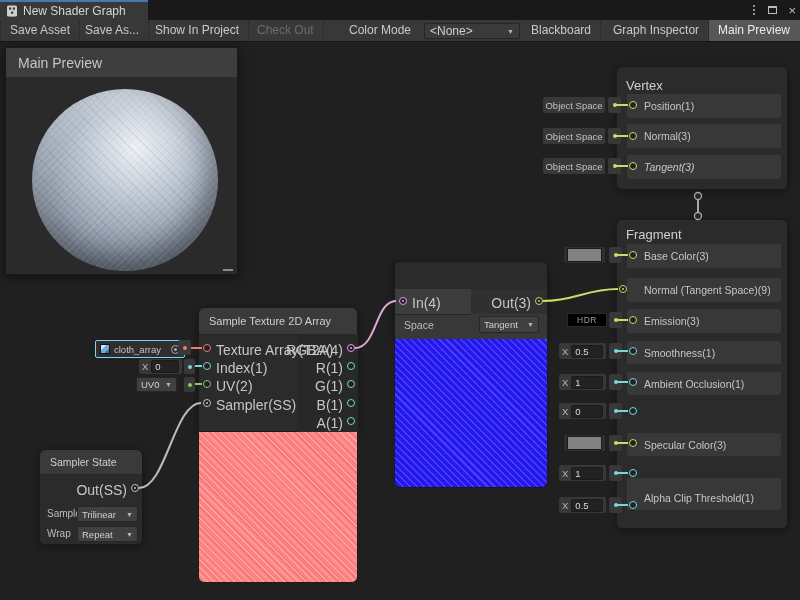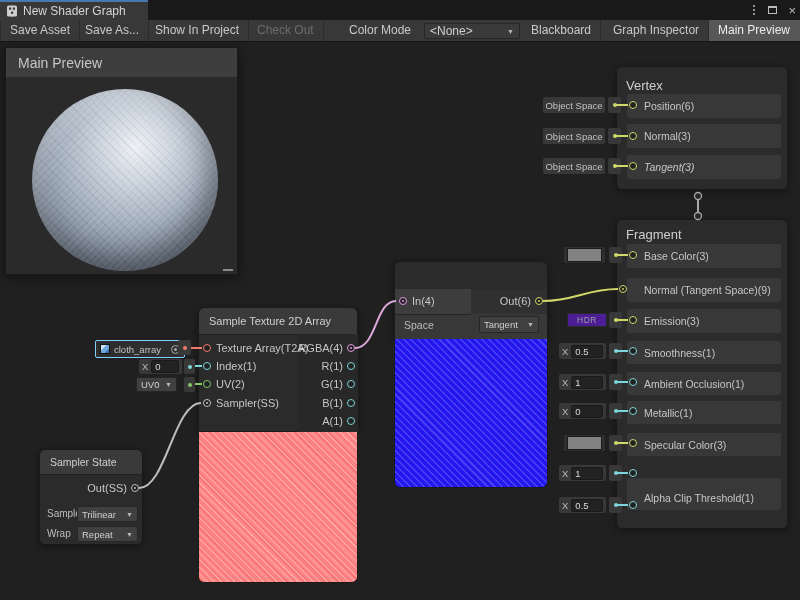--- a/index.html
+++ b/index.html
@@ -53,21 +53,21 @@
   .cdot{width:4px;height:4px;border-radius:50%;background:var(--c);}
   .pill{position:absolute;height:16px;background:#383838;border-radius:2px;display:flex;
         align-items:center;justify-content:center;font-size:9.5px;color:#c3c3c3;z-index:20;white-space:nowrap;}
   .xwidget{position:absolute;height:16px;background:#383838;border-radius:2px;display:flex;
            align-items:center;font-size:9.5px;color:#b9b9b9;padding:0 3px;gap:3px;z-index:20;box-sizing:border-box;}
   .xwidget .xfield{background:#222;border:1px solid #1a1a1a;border-radius:2px;height:11px;
                    flex:1;display:flex;align-items:center;padding:0 3px;color:#dadada;}
   .swatchbox{position:absolute;height:18px;background:#2f2f2f;border:1px solid #1e1e1e;border-radius:2px;
              display:flex;align-items:center;justify-content:center;z-index:20;box-sizing:border-box;}
   .swatch{width:33px;height:12px;background:#828282;border:1px solid #1b1b1b;}
-  .hdrbox{position:absolute;height:14px;background:#4c1d95;border:1px solid #2a2a2a;border-radius:2px;
+  .hdrbox{position:absolute;height:14px;background:#000000;border:1px solid #2a2a2a;border-radius:2px;
           display:flex;align-items:center;justify-content:center;font-size:8.5px;color:#9d9d9d;
           z-index:20;box-sizing:border-box;letter-spacing:.5px;}
   .ndrop{background:#404040;border:1px solid #262626;border-radius:2px;height:15px;display:flex;
          align-items:center;justify-content:space-between;padding:0 4px;font-size:9.5px;color:#cfcfcf;
          box-sizing:border-box;z-index:20;}
   
   .preview-panel{position:absolute;left:5px;top:5px;width:233px;height:228px;background:#2a2a2a;
                  border:1px solid #191919;box-shadow:0 2px 10px rgba(0,0,0,.5);box-sizing:border-box;z-index:15;}
   .preview-head{height:29px;background:#3e3e3e;border-bottom:1px solid #2a2a2a;display:flex;
                 align-items:center;padding-left:12px;font-size:14px;color:#c6c6c6;}
@@ -85,21 +85,21 @@
              repeating-linear-gradient(45deg, rgba(200,40,40,.18) 2px 3px, rgba(0,0,0,0) 3px 5px),
              #ff8484;
            border:1px solid #1a1a1a;border-top:none;box-sizing:border-box;z-index:12;}
   .tex-blue{position:absolute;left:394px;top:339px;width:154px;height:149px;border-radius:0 0 6px 6px;
             background:
               repeating-linear-gradient(45deg, rgba(140,140,255,.35) 0 1.5px, rgba(0,0,0,0) 1.5px 5px),
               repeating-linear-gradient(135deg, rgba(60,0,200,.25) 0 1px, rgba(0,0,0,0) 1px 7px),
               #2318ef;
             border:1px solid #1a1a1a;border-top:none;box-sizing:border-box;z-index:12;}
   
-  .io-label{position:absolute;font-size:11px;color:#c6c6c6;white-space:nowrap;z-index:13;}
+  .io-label{position:absolute;font-size:14px;color:#c6c6c6;white-space:nowrap;z-index:13;}
   .out-col{position:absolute;background:#282828;z-index:11;}
   .texicon{width:10px;height:10px;border:1px solid #111;box-sizing:border-box;
            background:linear-gradient(135deg,#cfe3f6 0 35%,#6fa8dc 35% 70%,#3f76b0 70% 100%);}
   .picker{width:9px;height:9px;border:1px solid #a9a9a9;border-radius:50%;position:relative;box-sizing:border-box;}
   .picker::after{content:"";position:absolute;inset:2px;border-radius:50%;background:#a9a9a9;}
   .in-cell{position:absolute;background:#3d3d3d;z-index:11;}
   .small-label{position:absolute;font-size:10px;color:#bdbdbd;z-index:13;white-space:nowrap;}
 </style>
 </head>
 <body>
@@ -149,21 +149,21 @@
     <div class="preview-head">
       <span>Main Preview</span>
     </div>
     <div class="sphere"></div>
     <div class="grip"></div>
   </div>
 
   <div class="node" style="left:616px;top:66px;width:172px;height:124px;">
     <div class="stack-title" style="top:11px;">Vertex</div>
     <div class="srow" style="top:27px;width:154px;height:24px;">
-      <span class="rlabel">Position(6)</span>
+      <span class="rlabel">Position(1)</span>
       </div>
     <div class="srow" style="top:57px;width:154px;height:24px;">
       <span class="rlabel">Normal(3)</span>
       </div>
     <div class="srow" style="top:88px;width:154px;height:24px;font-style:italic;">
       <span class="rlabel">Tangent(3)</span>
       </div>
   </div>
 
   <div class="pill" style="left:543px;top:97px;width:62px;">Object Space</div>
@@ -188,23 +188,20 @@
       <span class="rlabel">Normal (Tangent Space)(9)</span>
       </div>
     <div class="srow" style="top:89px;width:154px;height:24px;">
       <span class="rlabel">Emission(3)</span>
       </div>
     <div class="srow" style="top:121px;width:154px;height:23px;">
       <span class="rlabel">Smoothness(1)</span>
       </div>
     <div class="srow" style="top:152px;width:154px;height:23px;">
       <span class="rlabel">Ambient Occlusion(1)</span>
-      </div>
-    <div class="srow" style="top:181px;width:154px;height:23px;">
-      <span class="rlabel">Metallic(1)</span>
       </div>
     <div class="srow" style="top:213px;width:154px;height:23px;">
       <span class="rlabel">Specular Color(3)</span>
       </div>
     <div class="srow" style="top:258px;width:154px;height:23px;">
       <span class="rlabel">Alpha(1)</span>
       </div>
     <div class="srow" style="top:266px;width:154px;height:24px;">
       <span class="rlabel">Alpha Clip Threshold(1)</span>
       </div>
@@ -310,21 +307,21 @@
   <div class="dotbox" style="left:184px;top:377px;--c:#86c86a;height:15px;width:11px;">
       <span class="cdot"></span>
     </div>
 
   <div class="node" style="left:394px;top:261px;width:154px;height:78px;border-radius:6px 6px 0 0;">
     <div class="in-cell" style="left:0;top:27px;width:76px;height:25px;border-bottom:1px solid #242424;"></div>
     <div style="position:absolute;left:76px;top:27px;width:76px;height:25px;background:#303030;border-bottom:1px solid #242424;"></div>
     <div style="position:absolute;left:0;top:52px;width:152px;height:25px;background:#383838;"></div>
   </div>
   <span class="io-label" style="left:412px;top:295px;">In(4)</span>
-  <span class="io-label" style="right:269px;top:295px;">Out(6)</span>
+  <span class="io-label" style="right:269px;top:295px;">Out(3)</span>
   <span class="small-label" style="left:404px;top:319px;font-size:10.5px;">Space</span>
   <div class="ndrop" style="position:absolute;left:479px;top:316px;width:60px;height:17px;">
     <span>Tangent</span>
     <span class="arrow">▼</span>
     </div>
   <div class="tex-blue"></div>
 
   <div class="node" style="left:39px;top:449px;width:104px;height:96px;">
     <div class="node-head" style="height:24px;border-radius:6px 6px 0 0;font-size:10.5px;">
       <span>Sampler State</span>

